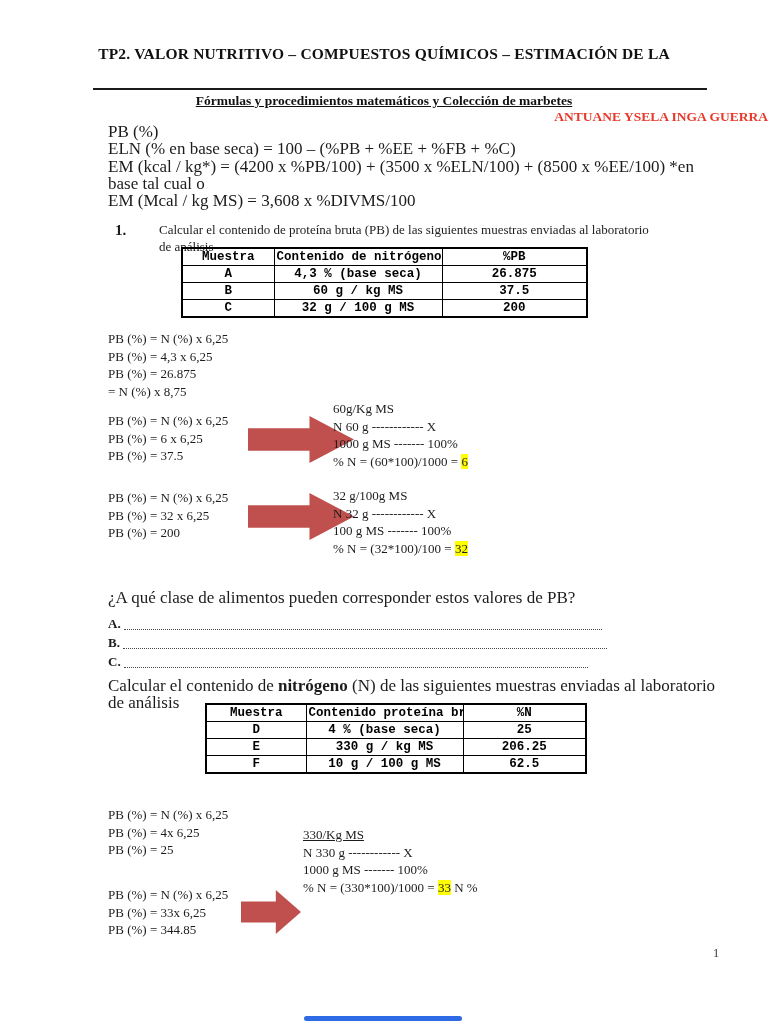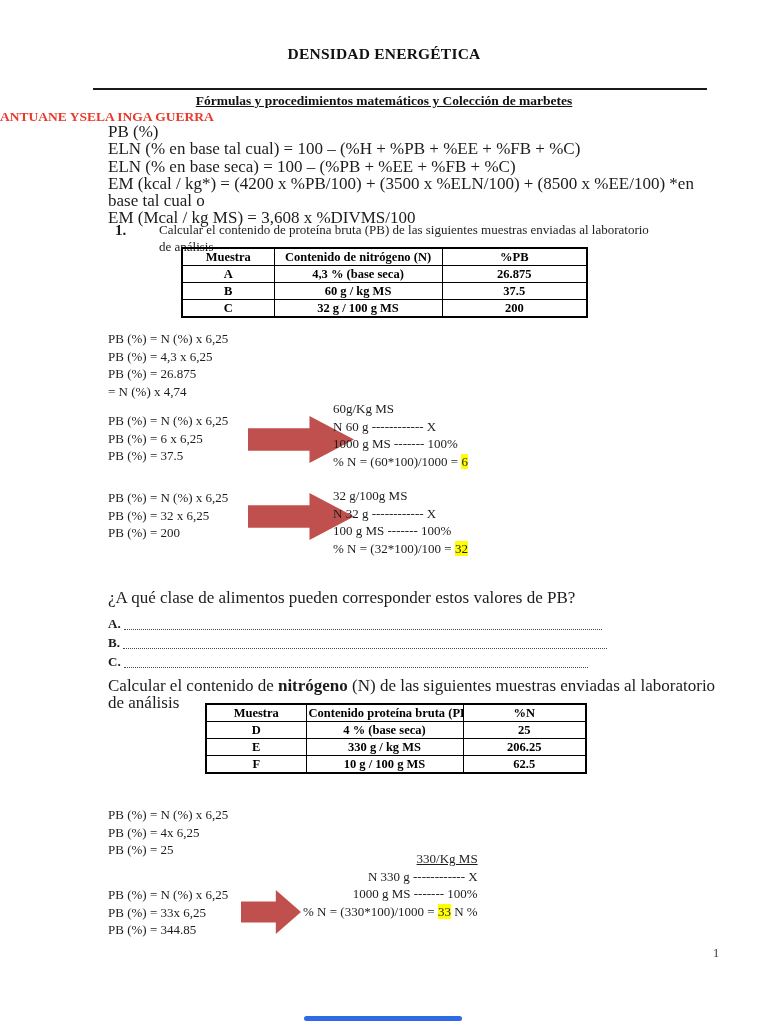--- a/index.html
+++ b/index.html
@@ -5,54 +5,53 @@
   html,body{margin:0;padding:0;background:#ffffff;}
   .page{
     position:relative;width:768px;height:1024px;background:#ffffff;
     font-family:"Liberation Serif","DejaVu Serif",serif;color:#1c1c1c;
     overflow:hidden;
   }
   .abs{position:absolute;}
   .title{font-weight:bold;font-size:15.5px;line-height:20px;text-align:center;letter-spacing:.2px;color:#111;}
   .rule{height:2px;background:#1a1a1a;}
   .subtitle{font-weight:bold;font-size:13.5px;text-align:center;text-decoration:underline;color:#111;}
-  .author{font-weight:bold;font-size:13.5px;text-align:left;}
+  .author{font-weight:bold;font-size:13.5px;text-align:right;}
   .body-text{font-size:17px;line-height:17.3px;}
   .calc{font-size:13px;line-height:17.6px;}
   .ex-row{display:flex;font-size:13px;line-height:16.5px;}
   .ex-num{font-weight:bold;font-size:15px;width:25px;flex:none;}
-  table.tbl{border-collapse:collapse;table-layout:fixed;border:2.5px solid #000;}
+  table.tbl{border-collapse:collapse;table-layout:fixed;border:2.5px solid #000;font-family:Liberation Mono, monospace;}
   .tbl td,.tbl th{border:1.6px solid #000;font-size:12.5px;font-weight:bold;text-align:center;
     height:16px;padding:0 2px;color:#000;white-space:nowrap;overflow:hidden;}
   .arrow{background:#c0504d;
     clip-path:polygon(0 26%,58% 26%,58% 0,100% 50%,58% 100%,58% 74%,0 74%);}
   .hl{background:#ffff00;}
   .und{text-decoration:underline;}
   .opt-row{display:flex;font-size:13px;height:17px;}
   .opt-letter{font-weight:bold;margin-right:3px;flex:none;}
   .leader{border-bottom:1.7px dotted #4a4a4a;align-self:flex-end;margin-bottom:3px;}
   .pagenum{font-size:12.5px;color:#3a3a3a;}
   .scrollbar{background:#2d6ae3;border-radius:3px;}
 </style>
 </head>
 <body>
 
 <div class="page">
 
   <div class="abs title" style="top:44px;left:84px;width:600px;">
-    <div>DENSIDAD ENERGÉTICA</div>
+    <div>TP2. VALOR NUTRITIVO – COMPUESTOS QUÍMICOS – ESTIMACIÓN DE LA</div>
   </div>
   <div class="abs rule" style="top:88px;left:93px;width:614px;"></div>
 
   <div class="abs subtitle" style="top:93px;left:0;width:768px;text-align:center;">Fórmulas y procedimientos matemáticos y Colección de marbetes</div>
   <div class="abs author" style="top:109px;left:0;width:768px;color:#e8392b;">ANTUANE YSELA INGA GUERRA</div>
 
   <div class="abs body-text" style="top:123px;left:108px;width:590px;">
     <div>PB (%)</div>
-    <div>ELN (% en base tal cual) = 100 – (%H + %PB + %EE + %FB + %C)</div>
     <div>ELN (% en base seca) = 100 – (%PB + %EE + %FB + %C)</div>
     <div>EM (kcal / kg*) = (4200 x %PB/100) + (3500 x %ELN/100) + (8500 x %EE/100) *en base tal cual o</div>
     <div>EM (Mcal / kg MS) = 3,608 x %DIVMS/100</div>
   </div>
 
   <div class="abs ex-row" style="top:222px;left:115px;width:545px;">
     <span class="ex-num">1.</span>
     <span style="width:515px;margin-left:19px;">Calcular el contenido de proteína bruta (PB) de las siguientes muestras enviadas al laboratorio de análisis</span>
   </div>
 
@@ -83,21 +82,21 @@
       <td>32 g / 100 g MS</td>
       <td>200</td>
     </tr>
   </tbody>
     </table>
 
   <div class="abs calc" style="top:330px;left:108px;">
     <div>PB (%) = N (%) x 6,25</div>
     <div>PB (%) = 4,3 x 6,25</div>
     <div>PB (%) = 26.875</div>
-    <div>= N (%) x 4,74</div>
+    <div>= N (%) x 8,75</div>
   </div>
 
   <div class="abs calc" style="top:412px;left:108px;">
     <div>PB (%) = N (%) x 6,25</div>
     <div>PB (%) = 6 x 6,25</div>
     <div>PB (%) = 37.5</div>
   </div>
   <div class="abs arrow" style="top:416px;left:248px;width:106px;height:47px;"></div>
   <div class="abs calc" style="top:400px;left:333px;">
     <div>60g/Kg MS</div>
@@ -173,21 +172,21 @@
     <div>PB (%) = 4x 6,25</div>
     <div>PB (%) = 25</div>
   </div>
 
   <div class="abs calc" style="top:886px;left:108px;">
     <div>PB (%) = N (%) x 6,25</div>
     <div>PB (%) = 33x 6,25</div>
     <div>PB (%) = 344.85</div>
   </div>
   <div class="abs arrow" style="top:890px;left:241px;width:60px;height:44px;"></div>
-  <div class="abs calc" style="top:850px;left:303px;text-align:right;">
+  <div class="abs calc" style="top:826px;left:303px;">
     <div class="und">330/Kg MS</div>
     <div>N 330 g ------------ X</div>
     <div>1000 g MS ------- 100%</div>
     <div><span>% N = (330*100)/1000 = </span><span class="hl">33</span><span> N %</span></div>
   </div>
 
   <div class="abs pagenum" style="top:946px;left:713px;">1</div>
 
   <div class="abs scrollbar" style="top:1016px;left:304px;width:158px;height:5px;"></div>
 

